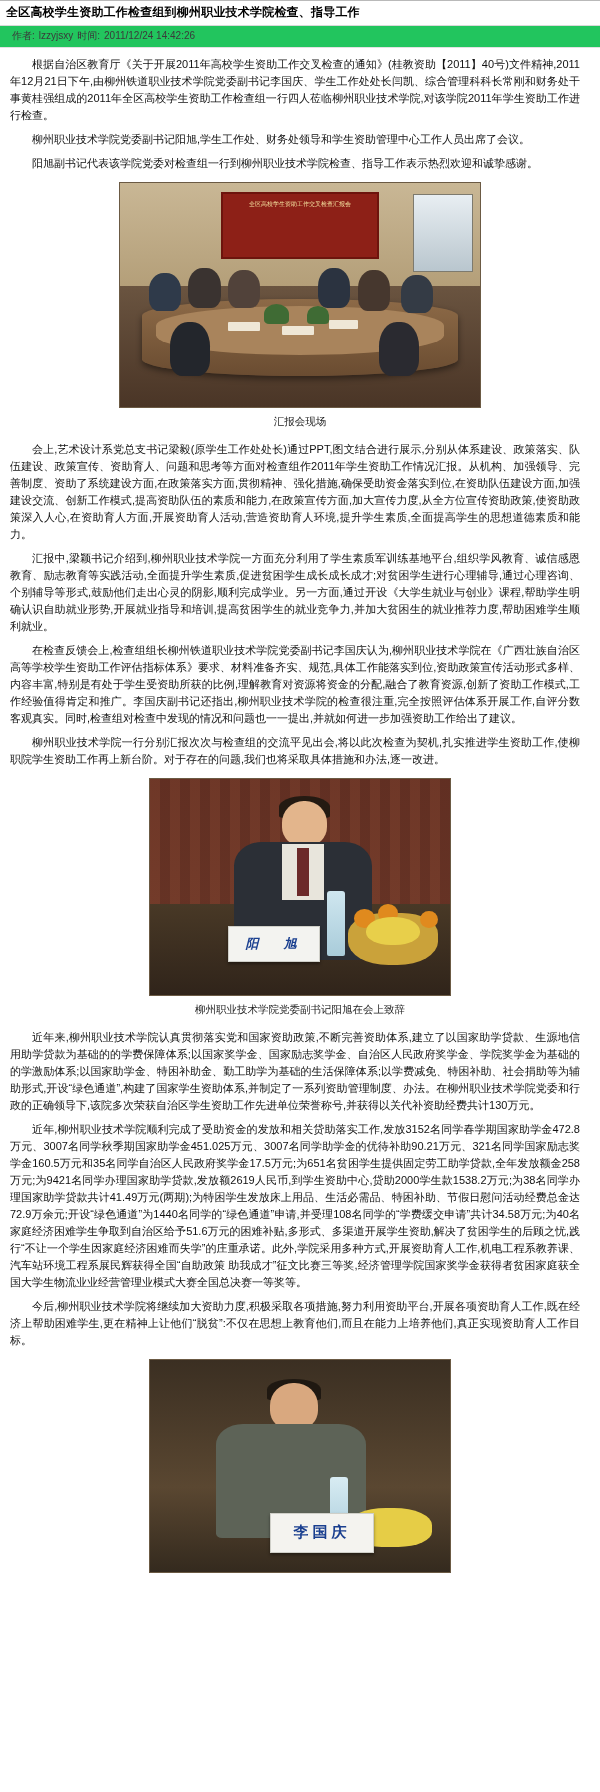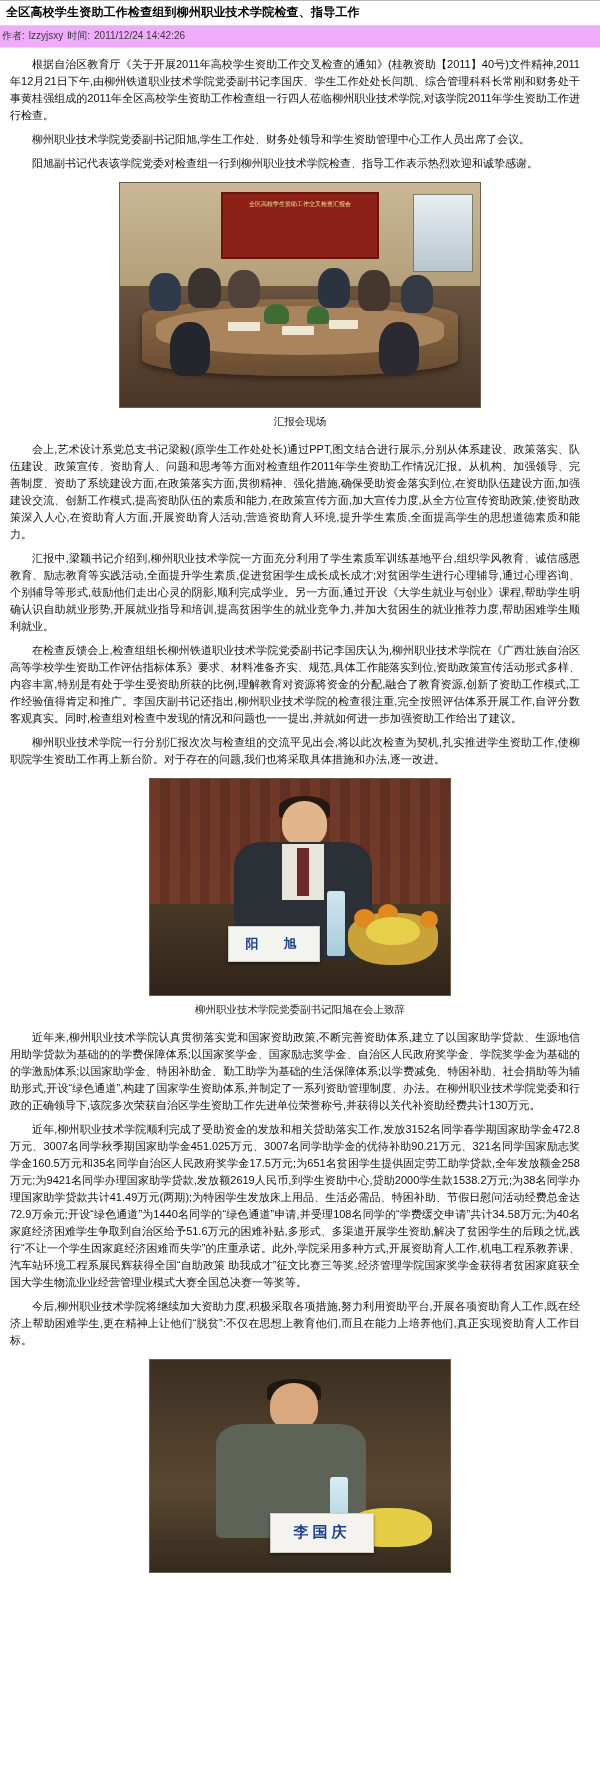--- a/index.html
+++ b/index.html
@@ -21,23 +21,23 @@
     border-top: 1px solid #b9b9b9;
     border-bottom: 1px solid #d9d9d9;
     background: #ffffff;
     padding: 3px 6px 4px 6px;
     font-size: 12px;
     font-weight: bold;
     color: #000000;
     letter-spacing: 0.2px;
   }
   .meta-bar {
-    background: #f0abfc;
+    background: #22c55e;
     border-bottom: 1px solid #e2e2e2;
-    padding: 3px 6px 4px 2px;
+    padding: 3px 6px 4px 12px;
     font-size: 10px;
     color: #3a3a3a;
   }
   .meta-bar .meta-seg {
     margin-right: 4px;
   }
   .content {
     padding: 8px 10px 10px 10px;
   }
   p.para {
@@ -153,20 +153,21 @@
     position: absolute; left: 49%; top: 32%; width: 4%; height: 22%;
     background: #6c2a2a;
   }
   .p2-nameplate {
     position: absolute; left: 26%; top: 68%; width: 30%; height: 16%;
     background: #f3f3f0; border: 1px solid #cfcfc8;
     color: #1a3f8f; font-size: 13px; font-weight: bold;
     display: flex; align-items: center; justify-content: center;
     letter-spacing: 6px;
     box-shadow: 0 2px 3px rgba(0,0,0,.4);
+    font-style: italic;
   }
   .p2-bottle {
     position: absolute; left: 59%; top: 52%; width: 6%; height: 30%;
     background: linear-gradient(#cfe6ef, #a9ccda); border-radius: 3px 3px 2px 2px;
   }
   .p2-fruit-bowl {
     position: absolute; left: 66%; top: 62%; width: 30%; height: 24%;
     background: #caa23a; border-radius: 40% 40% 45% 45%;
   }
   .p2-orange {

